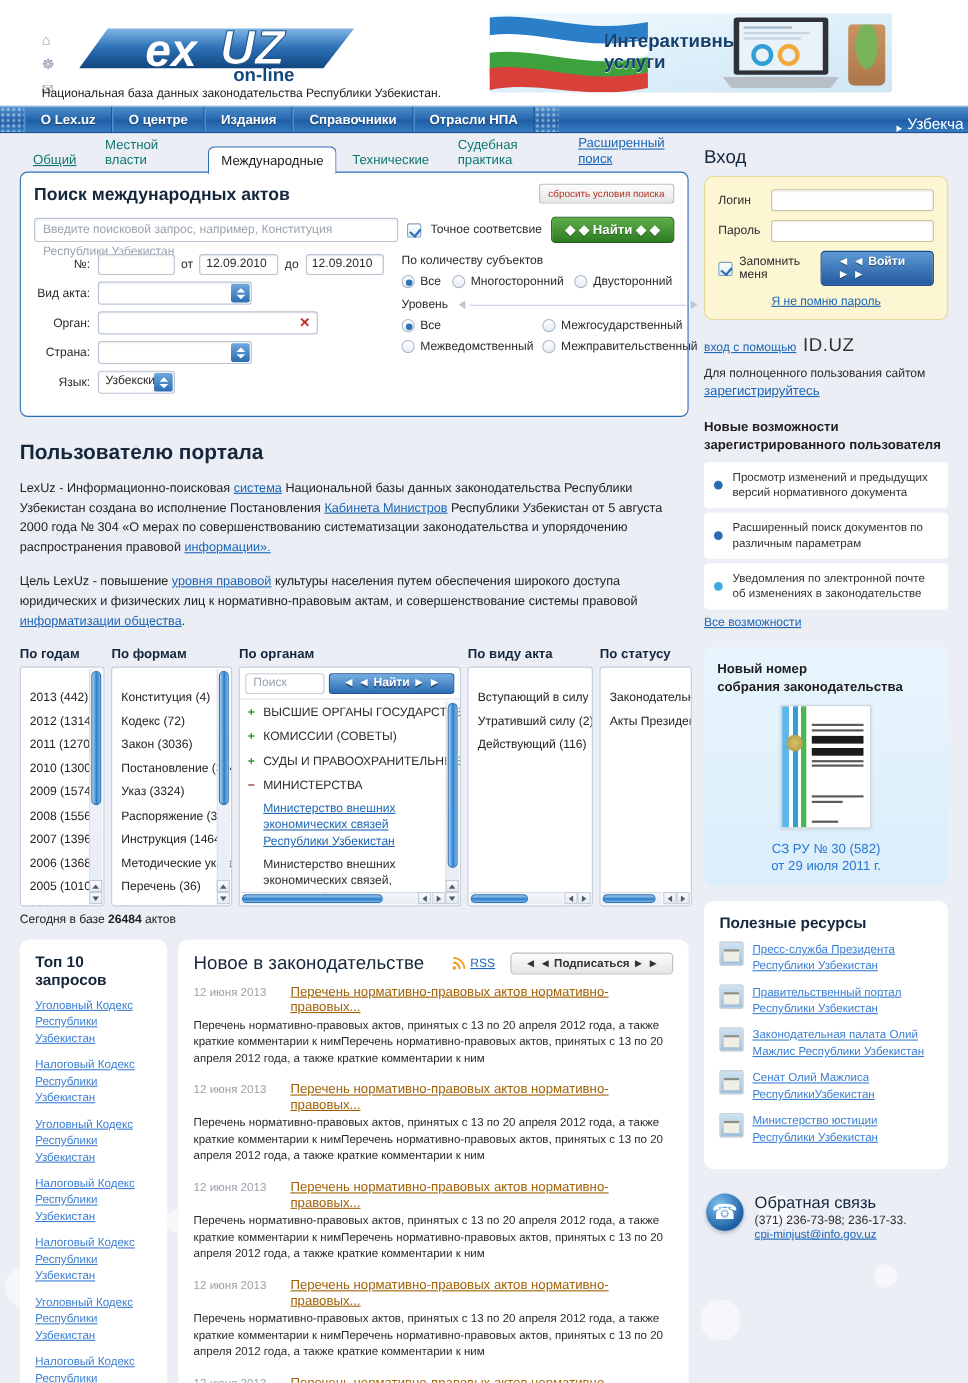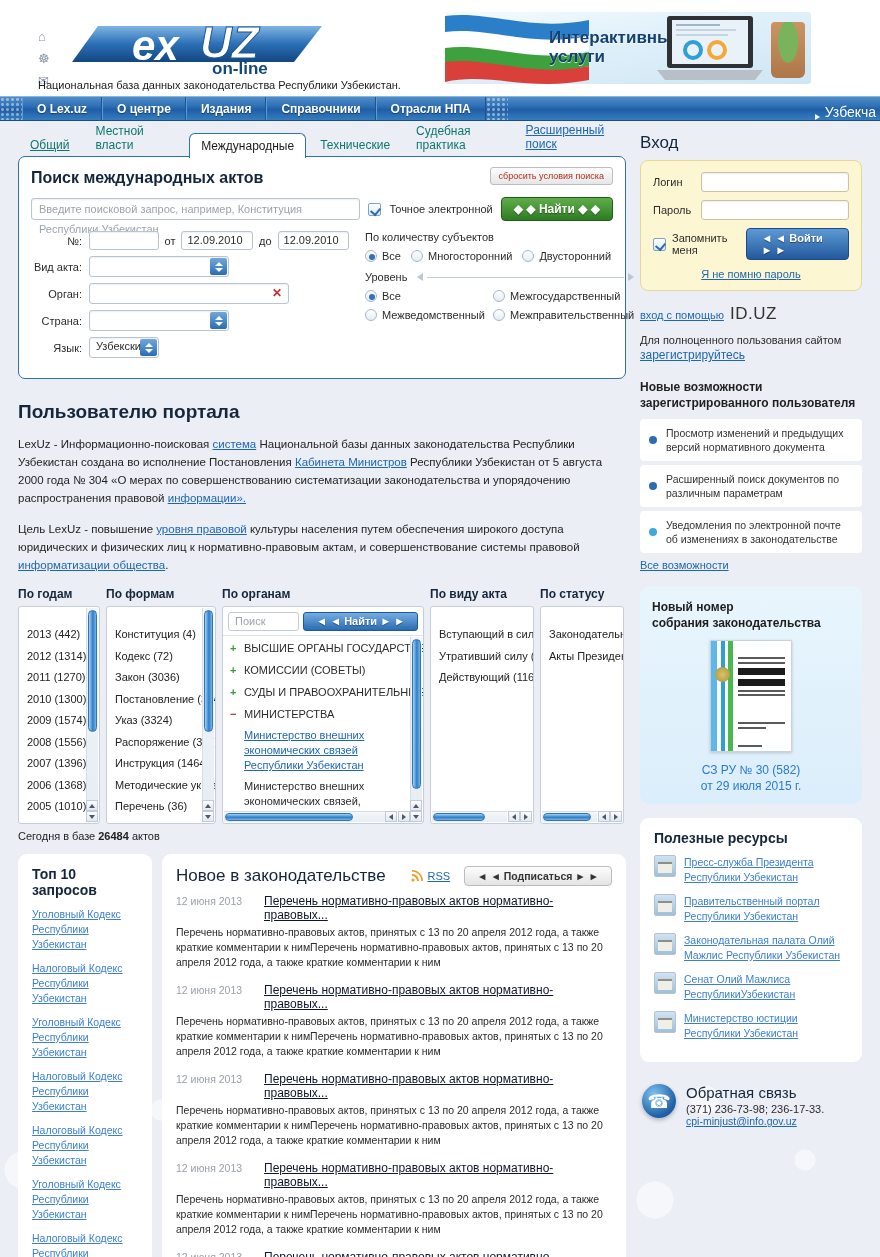--- a/index.html
+++ b/index.html
@@ -241,21 +241,21 @@
   .news { flex:1; }
   .news-head { display:flex; align-items:center; margin-bottom:8px; }
   .news-head h3 { font-size:17px; font-weight:normal; margin:0; color:#14263b; }
   .rss { margin-left:auto; display:flex; align-items:center; gap:4px; }
   .rss a { color:#1c66b5; text-decoration:underline; font-size:11px; }
   .sub-btn { margin-left:10px; background:linear-gradient(#fdfdfd,#e4e4e4); border:1px solid #bcbcbc;
      border-radius:4px; font-size:10.5px; font-weight:bold; padding:3px 12px; color:#333; cursor:pointer;}
   .news-item { margin-bottom:13px; }
   .news-top { display:flex; gap:10px; align-items:baseline; }
   .news-date { color:#9aa0a8; font-size:10.5px; width:78px; flex:none; }
-  .news-title { color:#0f172a; text-decoration:underline; font-size:12px; cursor:pointer;}
+  .news-title { color:#a16207; text-decoration:underline; font-size:12px; cursor:pointer;}
   .news-text { font-size:10.5px; line-height:15px; margin-top:3px; color:#2b2b2b; }
 
   
   .sz-card { background:linear-gradient(#e8f5fd,#dbeefb); border-radius:9px;
      padding:12px 12px 10px; margin-top:16px; text-align:center;}
   .sz-card h4 { margin:0 0 9px; font-size:12px; font-weight:bold; text-align:left; line-height:16px; color:#1d1d1d;}
   .book { width:82px; height:112px; margin:0 auto; background:#fff; border:1px solid #c9d3dc;
      position:relative; overflow:hidden; box-shadow:0 1px 3px rgba(0,0,0,.18);}
   .book .stripes { position:absolute; left:0; top:0; bottom:0; width:22px;
      background:linear-gradient(90deg,#5bb8e8 0 6px,#fff 6px 10px,#2f9fd8 10px 14px,#fff 14px 17px,#49b84e 17px 22px);}
@@ -369,21 +369,21 @@
         <div class="adv">Расширенный поиск</div>
       </div>
 
       <div class="searchbox">
         <div class="sb-title">Поиск международных актов</div>
         <div class="reset-btn">сбросить условия поиска</div>
 
         <div class="sb-row1">
           <div class="q-input">Введите поисковой запрос, например, Конституция Республики Узбекистан</div>
           <div class="chk"></div>
-          <div class="chk-lbl">Точное электронной</div>
+          <div class="chk-lbl">Точное соответсвие</div>
           <div class="find-btn">◆ ◆ Найти ◆ ◆</div>
         </div>
 
         <div class="sb-body">
           <div class="sb-left">
 
             <div class="frow">
               <div class="flbl">№:</div>
               <div class="finp" style="width:72px"></div>
               <div style="padding:0 6px">от</div>
@@ -584,21 +584,21 @@
             </div>
             <div class="hbtn" style="right:26px">
                 <i style="border-right:4px solid #4a5a6b"></i>
               </div>
             <div class="hbtn" style="right:13px">
                 <i style="border-left:4px solid #4a5a6b"></i>
               </div>
           </div>
         </div>
 
-        <div class="cat-col" style="width:104px">
+        <div class="cat-col" style="width:114px">
           <div class="cat-h">По виду акта</div>
           <div class="cat-box">
             <ul class="cat-list">
               <li>Вступающий в силу</li>
               <li>Утративший силу (2)</li>
               <li>Действующий (116)</li>
             </ul>
             <div class="hscroll">
               <div class="hthumb" style="width:52px"></div>
             </div>
@@ -755,21 +755,21 @@
             <div class="big"></div>
             <div></div>
               <div></div>
             <div style="margin-top:26px"></div>
               <div style="width:60%"></div>
             <div style="margin-top:16px;width:50%"></div>
           </div>
         </div>
         <div class="sz-cap">
           <div>СЗ РУ № 30 (582)</div>
-          <div>от 29 июля 2015 г.</div>
+          <div>от 29 июля 2011 г.</div>
         </div>
       </div>
 
       <div class="card res-card">
         <h3>Полезные ресурсы</h3>
         <div class="res-item">
           <span class="res-ico"></span>
           <a>Пресс-служба Президента Республики Узбекистан</a>
         </div>
         <div class="res-item">

